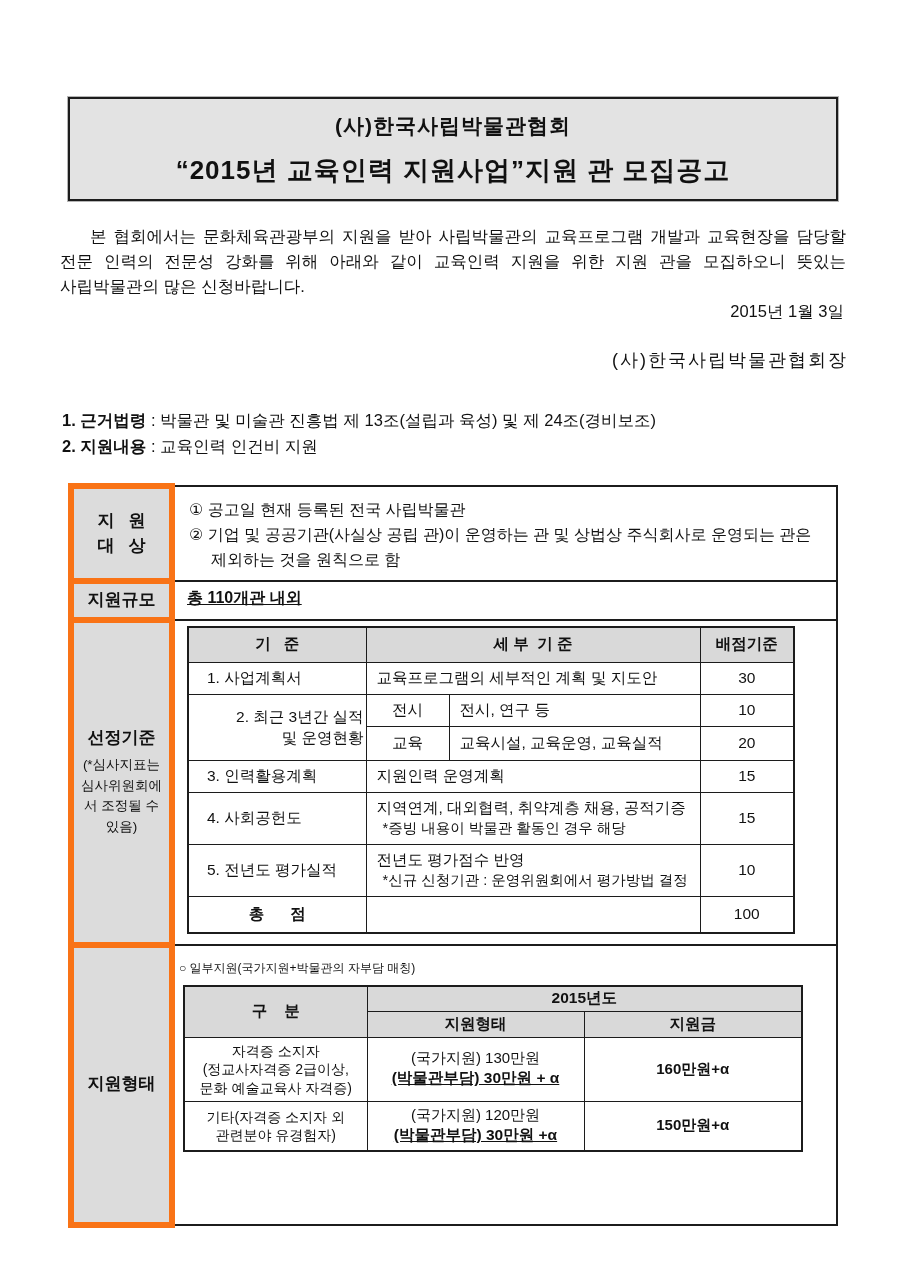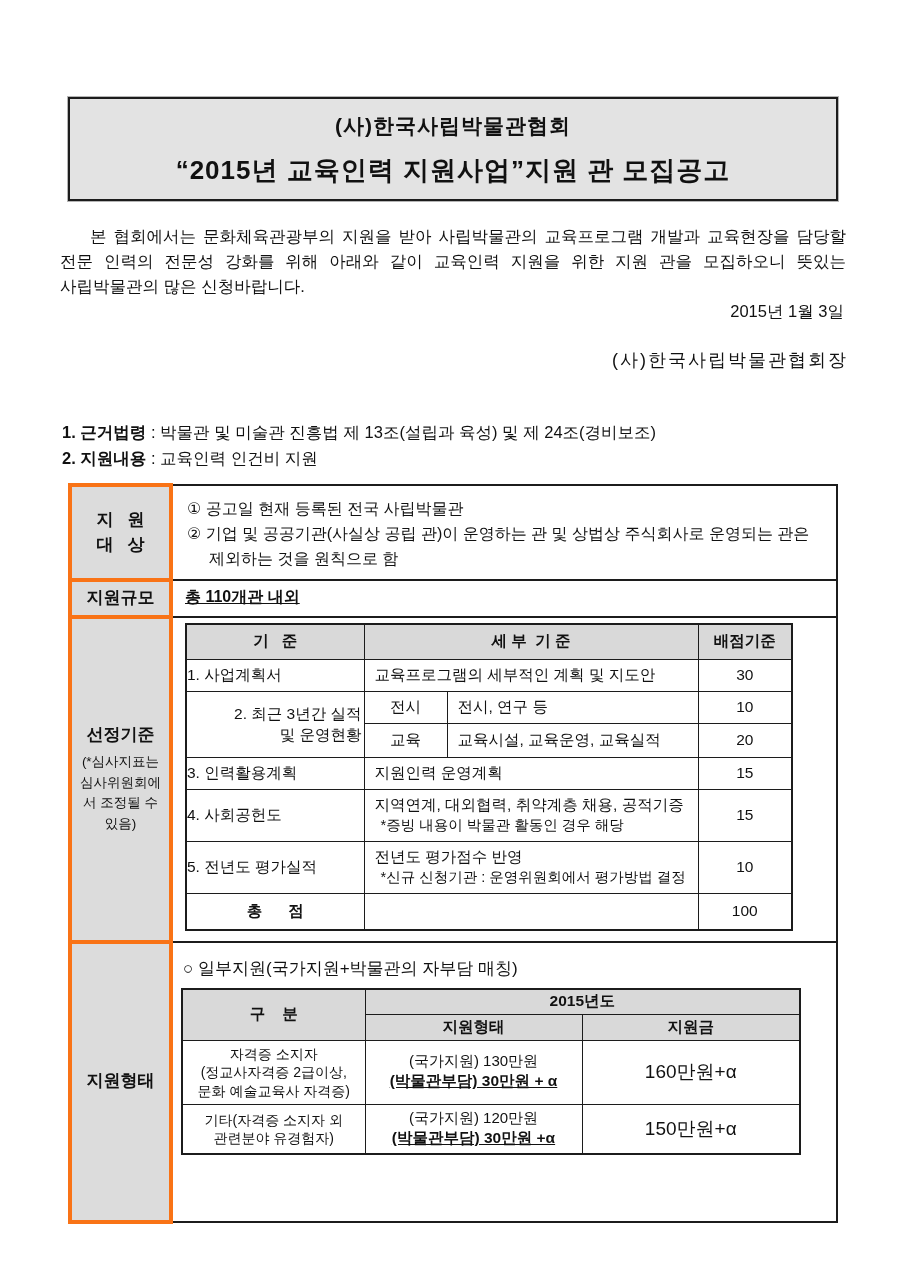--- a/index.html
+++ b/index.html
@@ -33,31 +33,31 @@
   .date-line {
     position:absolute; right:56px; top:301px;
     font-size:16.5px;
   }
   .sig-line {
     position:absolute; right:52px; top:348px;
     font-size:18px; letter-spacing:2px;
   }
 
   
-  .items { position:absolute; left:62px; top:419px; width:784px; font-size:16.5px; line-height:26px; }
+  .items { position:absolute; left:62px; top:407px; width:784px; font-size:16.5px; line-height:26px; }
   .items .no, .items .lbl { font-weight:bold; }
 
   
   table { border-collapse:collapse; }
   .main-table {
     position:absolute; left:68px; top:483px; width:770px;
     table-layout:fixed;
   }
   .main-table > tbody > tr > th {
-    width:101px; background:#dcdcdc; border:4px solid #f97316;
+    width:101px; background:#dcdcdc; border:6px solid #f97316;
     font-size:17px; font-weight:bold; text-align:center; vertical-align:middle;
     padding:4px 3px; line-height:1.45;
   }
   .main-table > tbody > tr > td {
     border:2px solid #1c1c1c; vertical-align:top; font-size:16px;
   }
   .label-note { font-size:13.5px; font-weight:normal; line-height:1.55; margin-top:4px; }
   .target-cell { padding:10px 12px 8px 14px; line-height:25px; }
   .target-line2 { padding-left:22px; text-indent:-22px; }
   .scale-cell { padding:6px 12px; font-weight:bold; vertical-align:middle;text-decoration:underline; }
@@ -66,45 +66,45 @@
   
   .criteria-table {
     margin:5px 0 0 12px; width:606px; table-layout:fixed;
     border:2px solid #1c1c1c;
   }
   .criteria-table th, .criteria-table td {
     border:1px solid #1c1c1c; font-size:15.5px; vertical-align:middle;
     line-height:1.35;
   }
   .criteria-table thead th { background:#d9d9d9; height:36px; font-weight:bold; text-align:center; }
-  .ct-name  { text-align:left; padding:5px 4px 5px 0; height:34px; }
+  .ct-name  { text-align:left; padding:5px 4px 5px 18px; height:34px; }
   .ct-name-c{ text-align:right; padding:5px 2px; }
   .ct-sub   { text-align:center; }
   .ct-det   { text-align:left; padding:5px 4px 5px 10px; }
   .ct-score { text-align:center; }
   .ct-note  { font-size:14.5px; padding-left:6px; }
   .ct-total { font-weight:bold; text-align:center; height:36px; }
 
   
-  .support-bullet { margin:14px 0 0 10px; font-size:17px; }
+  .support-bullet { margin:14px 0 0 4px; font-size:12px; }
   .support-table {
     margin:8px 0 0 8px; width:618px; table-layout:fixed;
     border:2px solid #1c1c1c;
   }
   .support-table th, .support-table td {
     border:1px solid #1c1c1c; text-align:center; vertical-align:middle;
   }
   .support-table th { background:#d9d9d9; font-size:15.5px; font-weight:bold; }
   .st-year { height:26px; border-bottom:none; }
   .st-sub  { height:26px; border-top:1px dotted #444; }
   .st-cat  { font-size:14px; line-height:1.3; padding:4px 2px; }
   .st-form { padding:4px 2px; }
   .st-form .l1 { font-size:15px; }
   .st-form .l2 { font-size:15.5px; font-weight:bold;text-decoration:underline; }
-  .st-amt  { font-size:19px; font-weight:normal; }
+  .st-amt  { font-size:15px; font-weight:bold; }
   .support-notes { margin:5px 2px 6px 4px; font-size:15px; font-weight:bold; line-height:21px; }
   .support-notes .note { padding-left:17px; text-indent:-17px; text-align:justify; word-break:keep-all; }
 </style>
 </head>
 <body>
 
 <div class="page">
 
   <div class="header-box">
     <div class="hb-org">(사)한국사립박물관협회</div>

